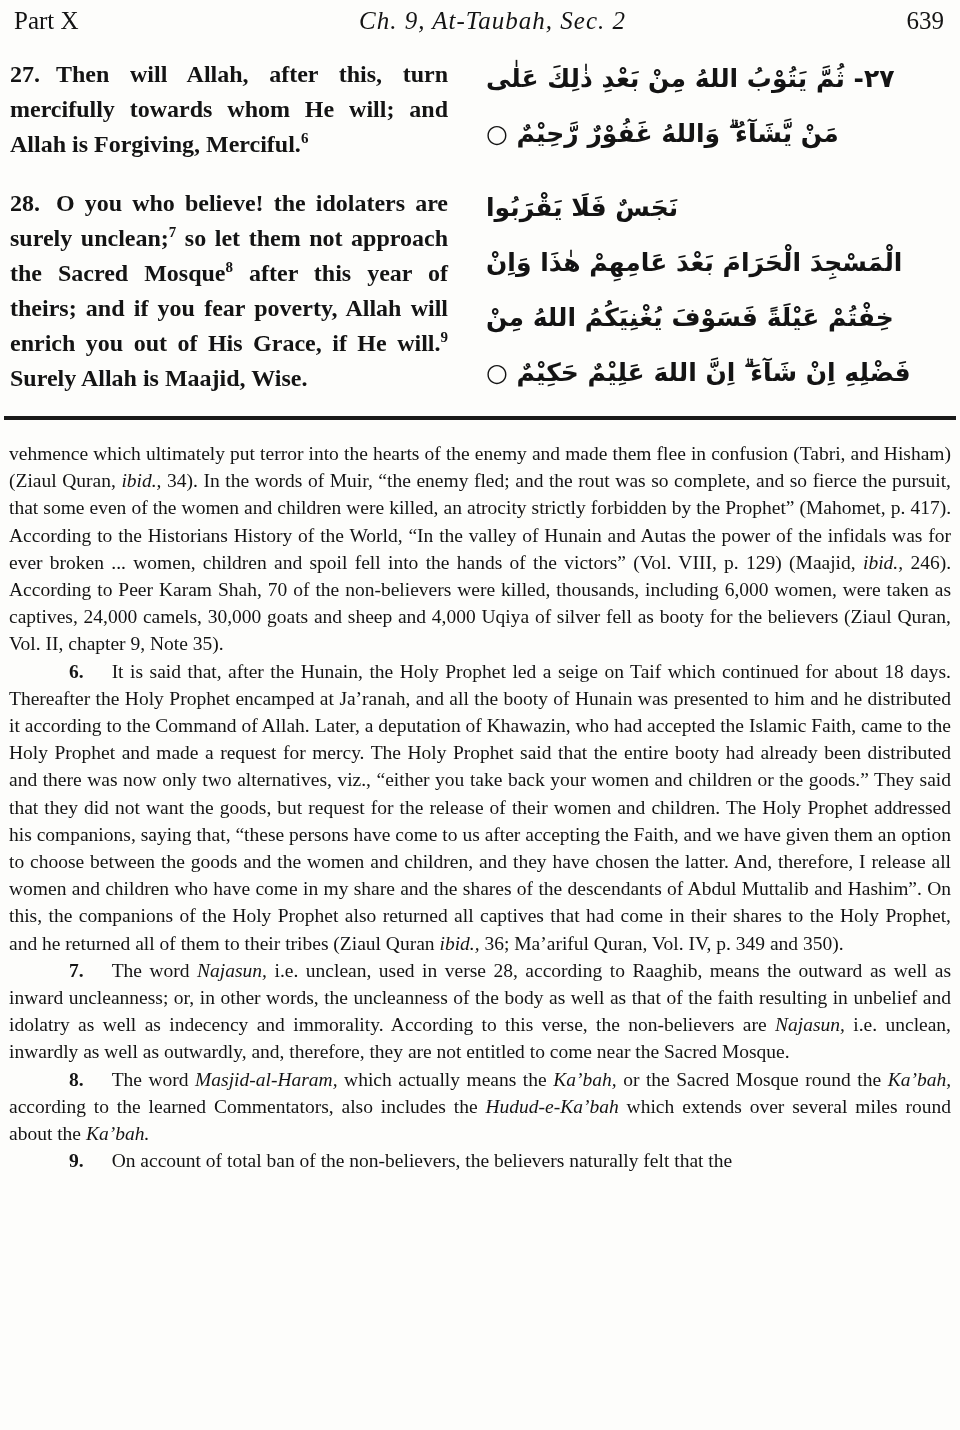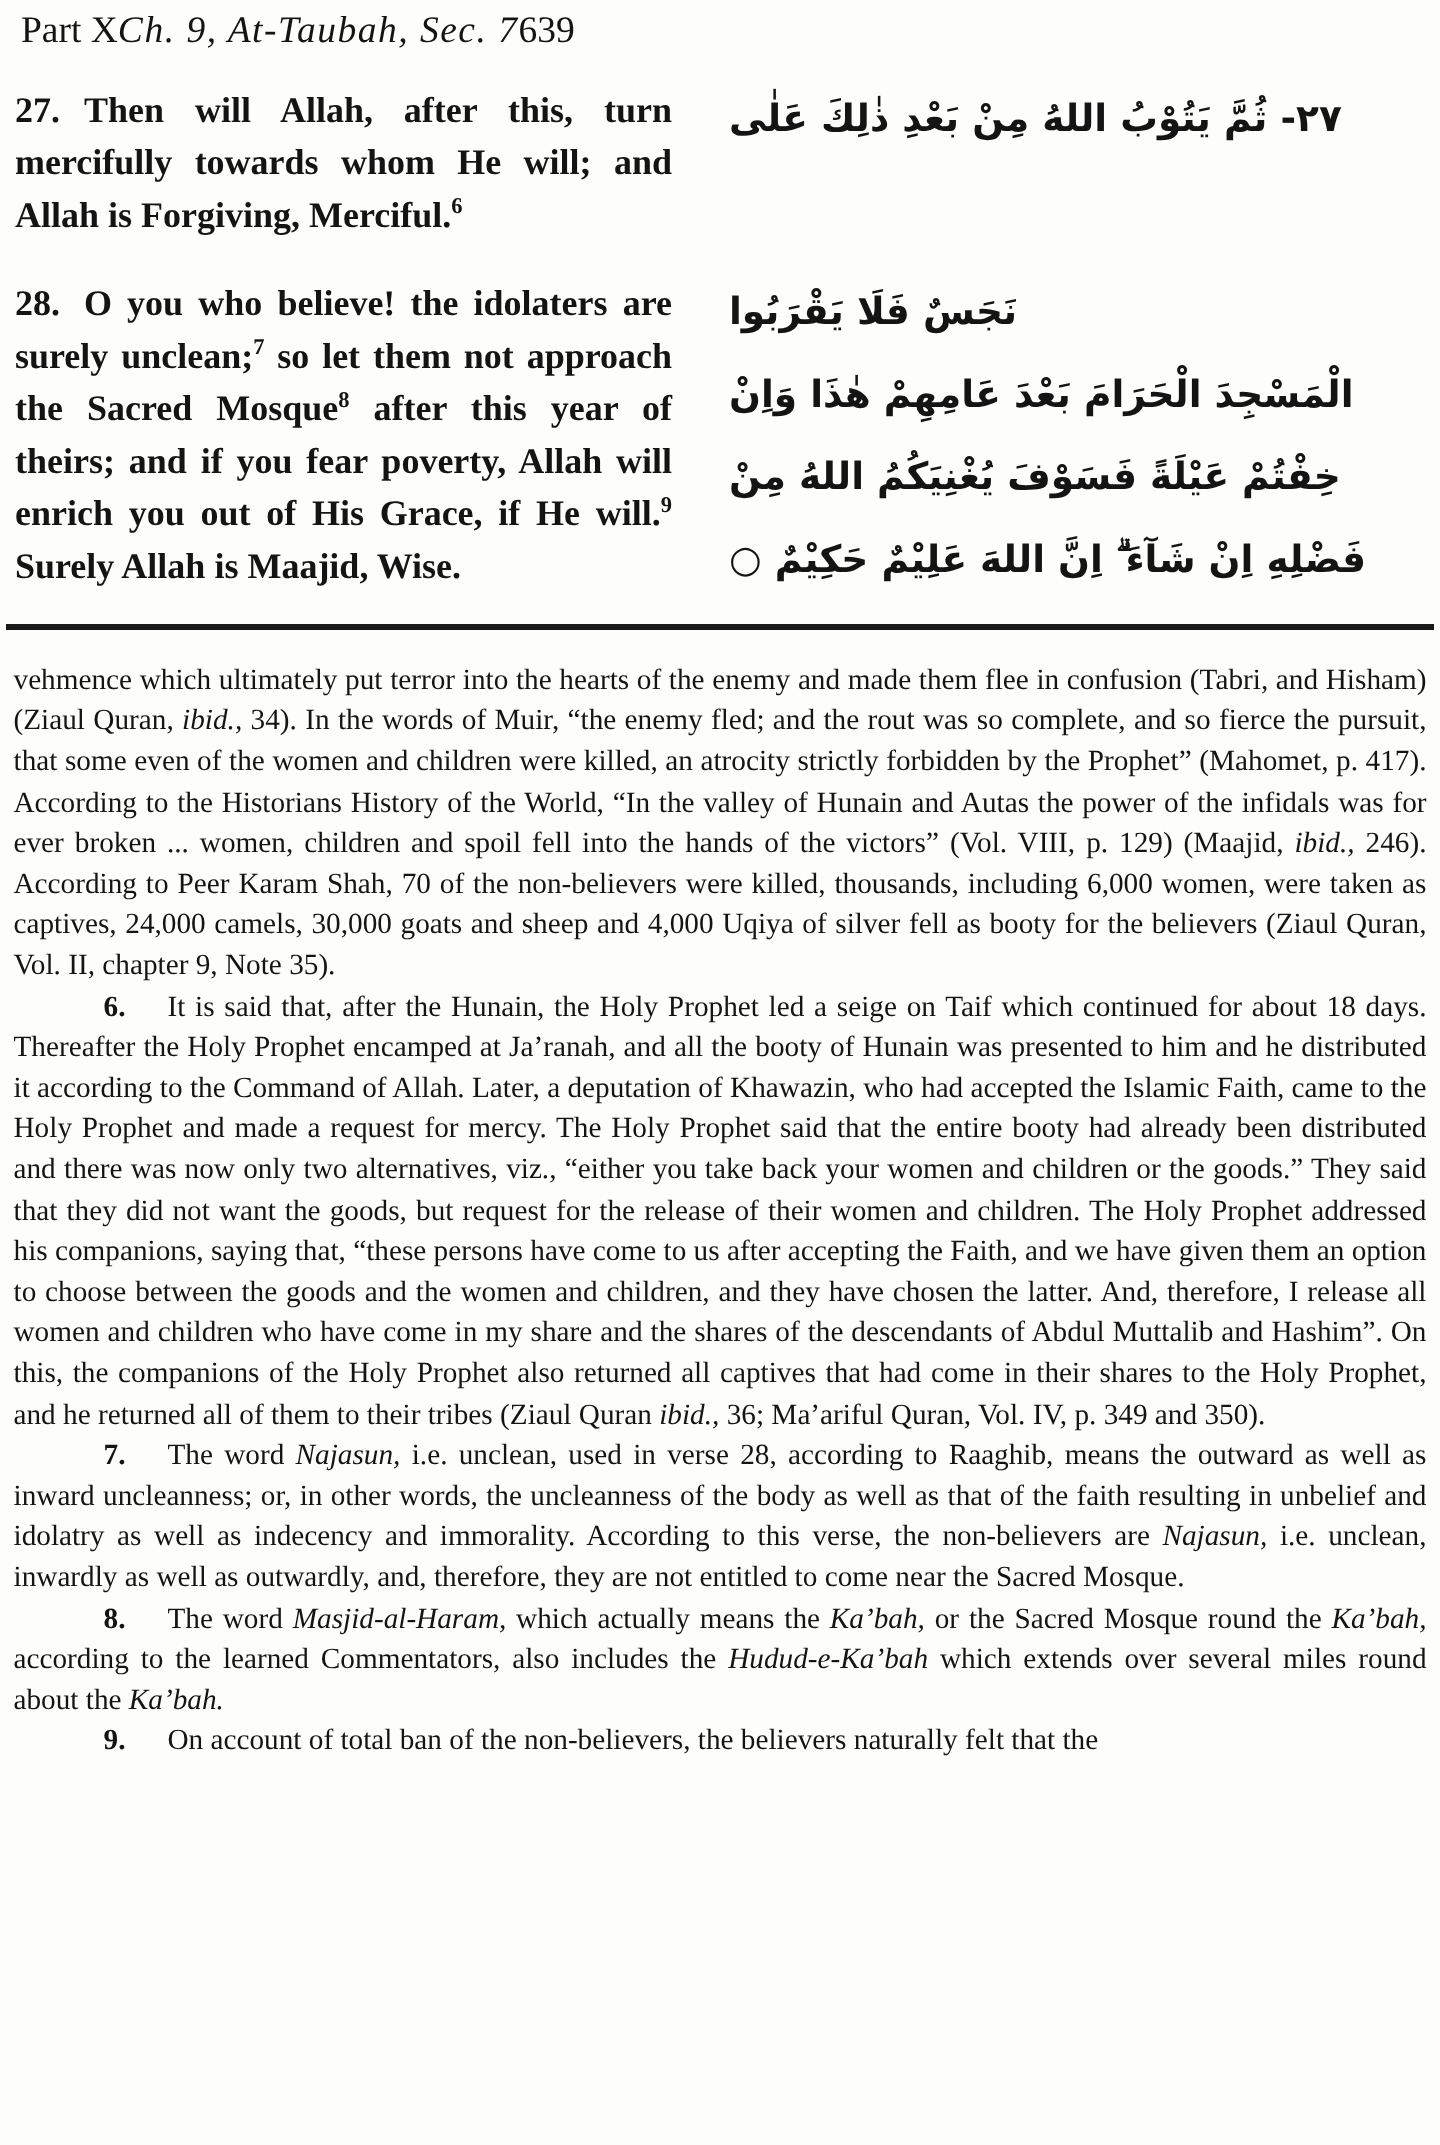--- a/index.html
+++ b/index.html
@@ -10,20 +10,21 @@
     overflow: hidden;
     background: #fdfdfb;
     color: #141414;
     font-family: "Liberation Serif", serif;
   }
   .page { position: relative; width: 960px; height: 1430px; }
 
   
   .header {
     display: flex;
+    justify-content: space-between;
     align-items: baseline;
     padding: 7px 16px 0 14px;
     font-size: 25px;
   }
   .header-center { font-style: italic; letter-spacing: 1px; }
 
   
   .verse-area {
     display: flex;
     flex-direction: column;
@@ -75,30 +76,31 @@
   .note.indent { text-indent: 60px; }
   .note-num { font-weight: bold; margin-right: 28px; }
 </style>
 </head>
 <body>
 
 <div class="page">
 
   <div class="header">
     <span class="header-left">Part X</span>
-    <span class="header-center">Ch. 9, At-Taubah, Sec. 7</span>
+    <span class="header-center">Ch. 9, At-Taubah, Sec. 2</span>
     <span class="header-right">639</span>
   </div>
 
   <div class="verse-area">
 
     <div class="verse-row">
       <p class="verse-en"><span class="verse-num">27.</span><span><span>Then will Allah, after this, turn mercifully towards whom He will; and Allah is Forgiving, Merciful.</span><sup>6</sup></span></p>
       <div class="verse-ar">
         <div class="arabic-line">۲۷- ثُمَّ يَتُوْبُ اللهُ مِنْ بَعْدِ ذٰلِكَ عَلٰى</div>
+        <div class="arabic-line">مَنْ يَّشَآءُ ۗ وَاللهُ غَفُوْرٌ رَّحِيْمٌ ○</div>
       </div>
     </div>
 
     <div class="verse-row">
       <p class="verse-en"><span class="verse-num">28.</span><span><span>O you who believe! the idolaters are surely unclean;</span><sup>7</sup><span> so let them not approach the Sacred Mosque</span><sup>8</sup><span> after this year of theirs; and if you fear poverty, Allah will enrich you out of His Grace, if He will.</span><sup>9</sup><span> Surely Allah is Maajid, Wise.</span></span></p>
       <div class="verse-ar">
         <div class="arabic-line">نَجَسٌ فَلَا يَقْرَبُوا</div>
         <div class="arabic-line">الْمَسْجِدَ الْحَرَامَ بَعْدَ عَامِهِمْ هٰذَا وَاِنْ</div>
         <div class="arabic-line">خِفْتُمْ عَيْلَةً فَسَوْفَ يُغْنِيَكُمُ اللهُ مِنْ</div>
         <div class="arabic-line">فَضْلِهِ اِنْ شَآءَ ۗ اِنَّ اللهَ عَلِيْمٌ حَكِيْمٌ ○</div>

